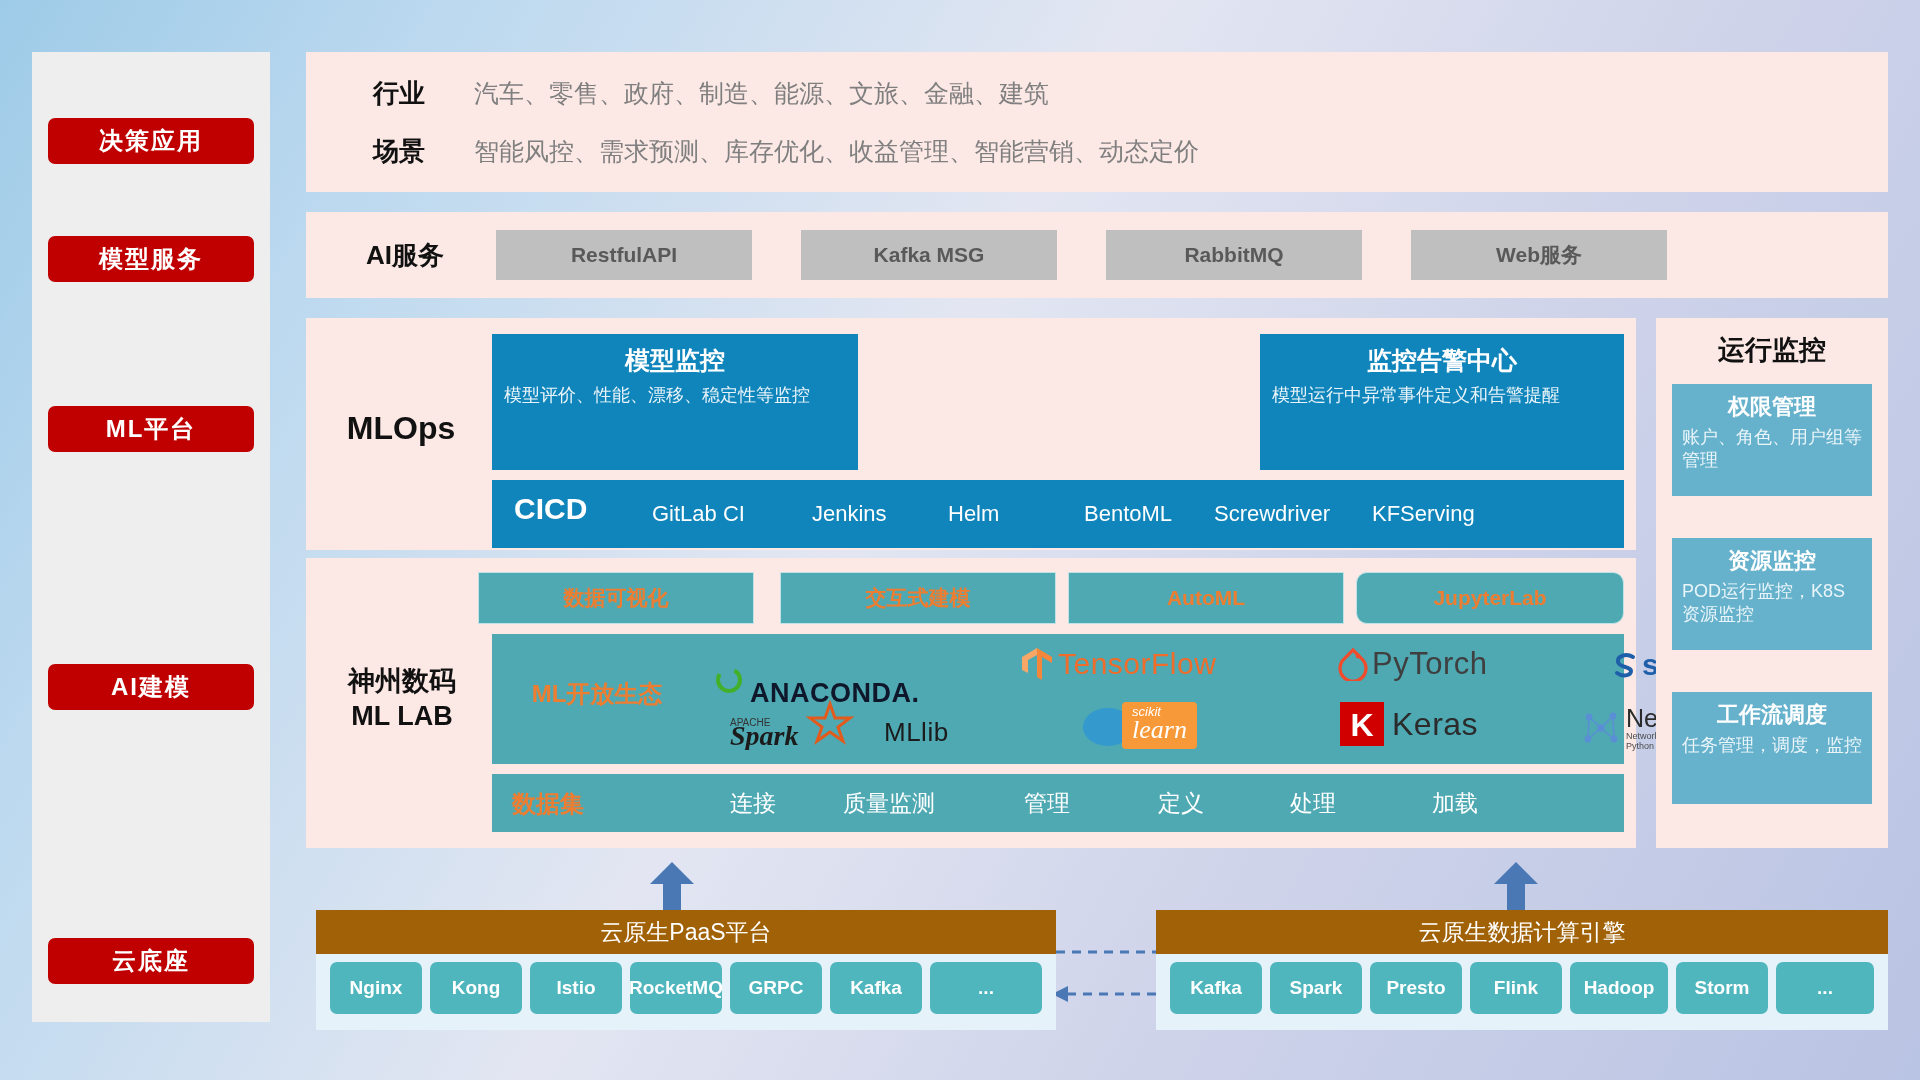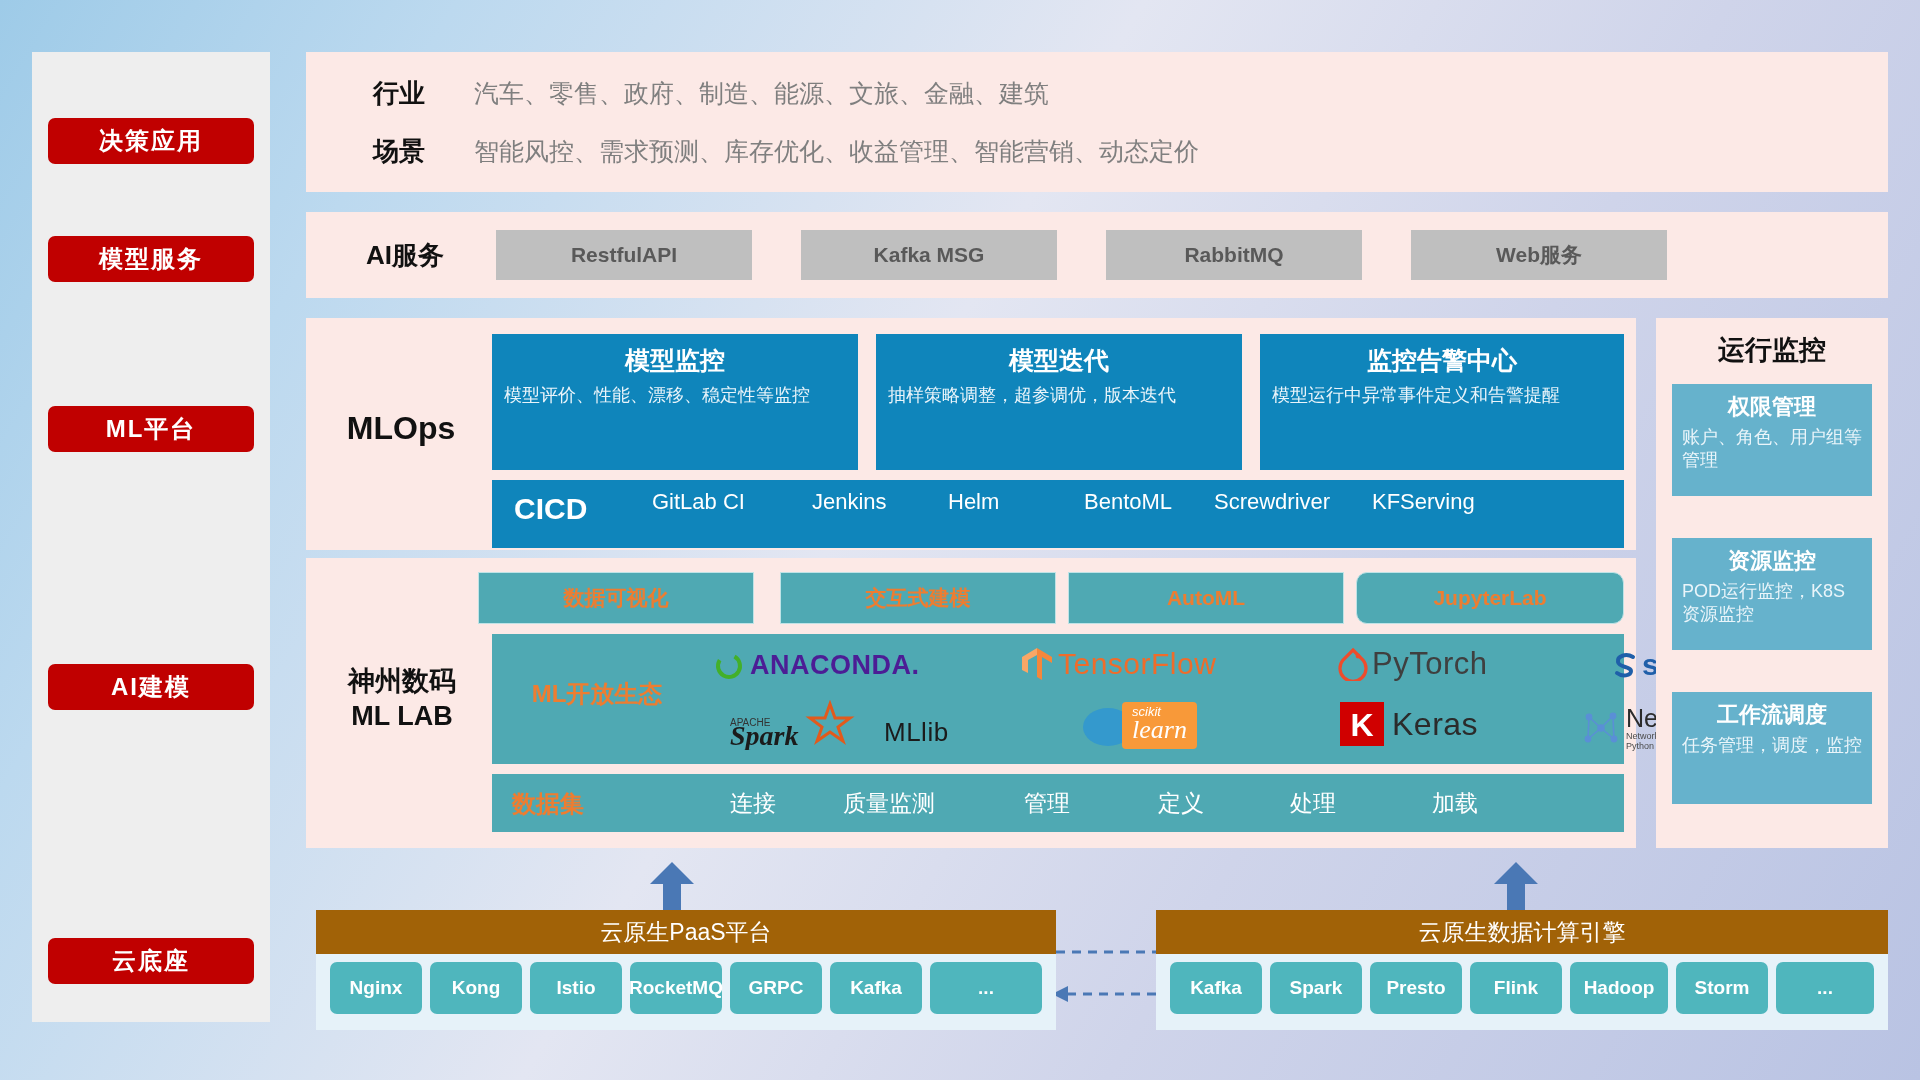--- a/index.html
+++ b/index.html
@@ -55,21 +55,21 @@
     padding: 10px 12px 0 12px; color: #fff; overflow: hidden;
   }
   .mlops-card .ttl { text-align: center; font-size: 25px; font-weight: bold; margin-bottom: 6px; }
   .mlops-card .dsc { font-size: 18px; line-height: 1.35; color: #e9f4fa; }
 
   .cicd-bar {
     position: absolute; left: 186px; top: 162px; width: 1132px; height: 68px;
     background: #0f85bb; color: #fff; overflow: hidden;
   }
   .cicd-title { position: absolute; left: 22px; top: 12px; font-size: 30px; font-weight: bold; }
-  .cicd-item { position: absolute; top: 8px; font-size: 22px; width: 112px; line-height: 1.25; }
+  .cicd-item { position: absolute; top: 20px; font-size: 22px; width: 112px; line-height: 1.25; }
 
   
   #band-model { left: 306px; top: 558px; width: 1330px; height: 290px; }
   .model-label { position: absolute; left: 6px; top: 106px; width: 180px; text-align: center;
                  font-size: 27px; font-weight: bold; color: #111; line-height: 1.3; }
   .tool-chip {
     position: absolute; top: 14px; height: 52px; background: #4fa9b3;
     border: 1px solid #bfe3e6;
     display: flex; align-items: center; justify-content: center;
     color: #ed7d31; font-size: 21px; font-weight: bold;
@@ -151,24 +151,20 @@
     <div class="svc-chip" style="left:800px;  width:256px;">RabbitMQ</div>
     <div class="svc-chip" style="left:1105px; width:256px;">Web服务</div>
   </div>
 
   <div class="band" id="band-mlops">
     <div class="mlops-label">MLOps</div>
 
     <div class="mlops-card" style="left:186px; width:366px;">
       <div class="ttl">模型监控</div>
       <div class="dsc">模型评价、性能、漂移、稳定性等监控</div>
-    </div>
-    <div class="mlops-card" style="left:570px; width:366px;">
-      <div class="ttl">模型迭代</div>
-      <div class="dsc">抽样策略调整，超参调优，版本迭代</div>
     </div>
     <div class="mlops-card" style="left:954px; width:364px;">
       <div class="ttl">监控告警中心</div>
       <div class="dsc">模型运行中异常事件定义和告警提醒</div>
     </div>
 
     <div class="cicd-bar">
       <div class="cicd-title">CICD</div>
       <div class="cicd-item" style="left:160px">GitLab CI</div>
       <div class="cicd-item" style="left:320px">Jenkins</div>
@@ -190,21 +186,21 @@
     <div class="tool-chip" style="left:762px; width:276px;">AutoML</div>
     <div class="tool-chip" style="left:1050px; width:268px;border-radius:11px;">JupyterLab</div>
 
     <div class="eco-box">
       <div class="eco-label">ML开放生态</div>
 
       <div class="logo" style="left:222px; top:16px;">
         <svg width="30" height="30" viewBox="0 0 30 30">
           <circle cx="15" cy="15" r="11" fill="none" stroke="#43b02a" stroke-width="4" stroke-dasharray="52 18" transform="rotate(-60 15 15)"></circle>
         </svg>
-        <span class="logo-txt" style="color:#4c1d95; margin-left:6px; font-weight:600;">ANACONDA.</span>
+        <span class="logo-txt" style="color:#0f172a; margin-left:6px; font-weight:600;margin-top:28px;">ANACONDA.</span>
       </div>
 
       <div class="logo" style="left:528px; top:12px;">
         <svg width="34" height="36" viewBox="0 0 34 36">
           <polygon points="17,2 32,11 32,17 22,11 22,34 17,31" fill="#f5873b"></polygon>
           <polygon points="17,2 2,11 2,24 8,27 8,14 17,9" fill="#f9a766"></polygon>
         </svg>
         <span class="logo-txt" style="color:#ef6c2b; margin-left:4px; font-size:30px;">TensorFlow</span>
       </div>
 

